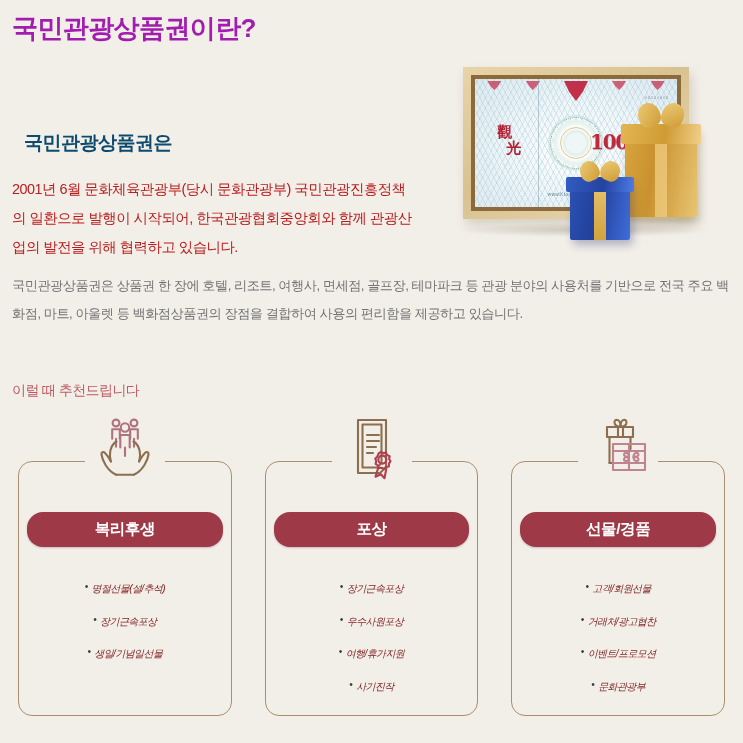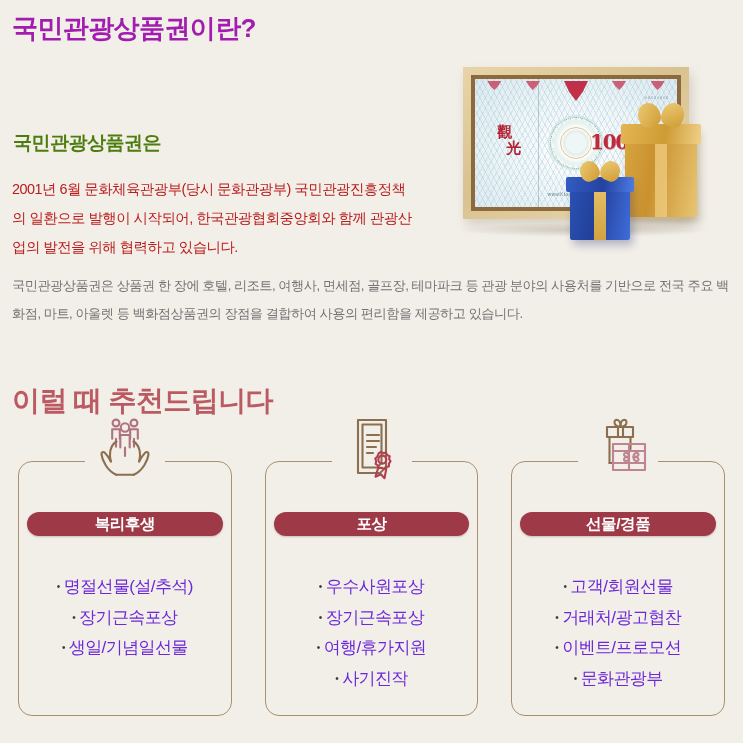--- a/index.html
+++ b/index.html
@@ -24,25 +24,25 @@
     top: 11px;
     font-size: 26px;
     font-weight: bold;
     color: #a21caf;
     letter-spacing: -0.6px;
   }
 
   
   .intro-sub {
     position: absolute;
-    left: 13px;
+    left: 24px;
     top: 130px;
     font-size: 19px;
     font-weight: bold;
-    color: #4d7c0f;
+    color: #0c4a6e;
     letter-spacing: -0.5px;
   }
 
   .intro-para {
     position: absolute;
     left: 12px;
     top: 175px;
     width: 405px;
     font-size: 14.4px;
     line-height: 29px;
@@ -258,22 +258,22 @@
     left: 4px; bottom: 10px;
     width: 250px; height: 14px;
     background: radial-gradient(ellipse at 50% 50%, rgba(120,105,85,0.28) 0%, rgba(120,105,85,0) 72%);
   }
 
   
   .section-heading {
     position: absolute;
     left: 12px;
     top: 382px;
-    font-size: 28px;
-    font-weight: bold;
+    font-size: 14px;
+    font-weight: normal;
     color: #bb5a62;
     letter-spacing: -0.6px;
   }
 
   
   .cards {
     position: absolute;
     left: 18px;
     top: 461px;
     width: 707px;
@@ -306,46 +306,47 @@
     top: -48px;
     width: 68px;
     height: 68px;
   }
   .card-icon svg { display: block; width: 100%; height: 100%; }
 
   .card-badge {
     position: absolute;
     left: 8px; right: 8px;
     top: 50px;
-    height: 24px;
+    height: 35px;
     border-radius: 16px;
     background: #9e3a48;
     color: #ffffff;
     font-size: 15.5px;
     font-weight: bold;
     letter-spacing: -0.4px;
     display: flex;
     align-items: center;
     justify-content: center;
     box-shadow: 0 1px 2px rgba(90,40,50,0.25);
   }
 
   .card-list {
     position: absolute;
     left: 0; right: 0;
     top: 110px;
     list-style: none;
     text-align: center;
   }
   .card-list li {
-    font-size: 17px;
+    font-size: 10px;
     line-height: 30.5px;
-    color: #6d28d9;
+    color: #7f1d1d;
     letter-spacing: -0.6px;
     white-space: nowrap;
+    font-style: italic;
   }
   .card-list li::before {
     content: "\2022";
     margin-right: 4px;
     font-size: 10px;
     vertical-align: 2px;
     color: #3d3936;
   }
 </style>
 </head>
@@ -466,22 +467,22 @@
         </g>
         <g stroke="#b0404f" stroke-width="2.1" stroke-linecap="round" stroke-linejoin="round">
           <path d="M40.6 39.4l2.3-1.6 2.4 1.4 2.7-0.6 1.2 2.5 2.5 1.2-0.6 2.7 1.4 2.4-1.6 2.3 0 2.8-2.8 0.4-2 2-2.5-1.2-2.7 0.4-1-2.6-2.3-1.6 0.6-2.7-0.9-2.6 2-1.9z"></path>
           <circle cx="44.3" cy="45.6" r="4"></circle>
           <path d="M40.3 53.5l-2.8 9.3 5.4-2.6 3.6 4 1.8-9.6"></path>
         </g>
       </svg>
     </span>
     <div class="card-badge">포상</div>
     <ul class="card-list">
+      <li>장기근속포상</li>
       <li>우수사원포상</li>
-      <li>장기근속포상</li>
       <li>여행/휴가지원</li>
       <li>사기진작</li>
     </ul>
   </div>
 
   <div class="card">
     <span class="card-notch"></span>
     <span class="card-icon">
       <svg viewBox="0 0 68 68" fill="none">
         <g stroke="#8c6f4e" stroke-width="2.1" stroke-linecap="round" stroke-linejoin="round">

